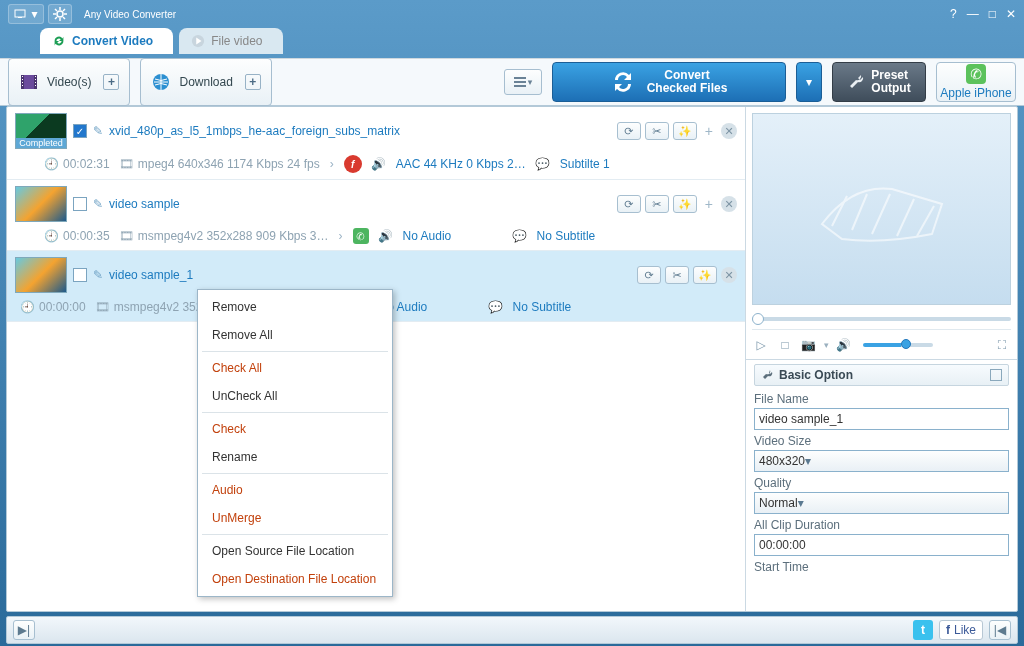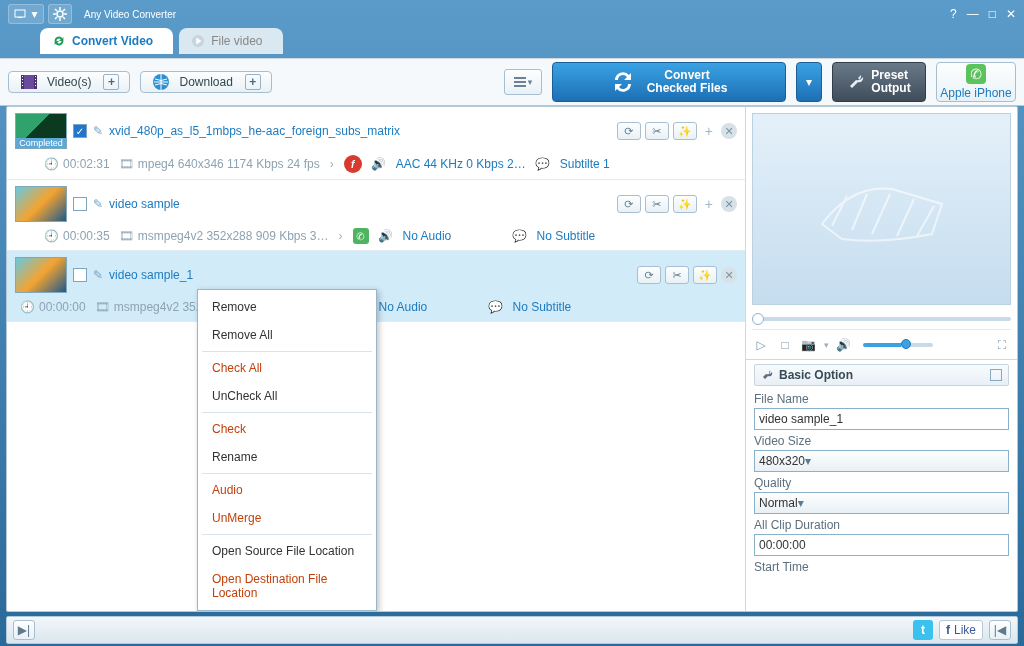--- a/index.html
+++ b/index.html
@@ -16,21 +16,21 @@
 .titlebar .win-btns span { cursor: pointer; }
 
 
 .tabstrip { height: 30px; display: flex; align-items: flex-start; padding-left: 40px; gap: 0; }
 .tab { height: 26px; padding: 0 20px 0 12px; display: flex; align-items: center; gap: 6px; border-radius: 8px 8px 0 0; color: #888; background: #d9e8f1; margin-right: 6px; position: relative; }
 .tab.active { background: #fff; color: #1d7bbf; font-weight: 600; }
 .tab .tab-icon { width: 14px; height: 14px; }
 
 
 .toolbar { height: 48px; background: #f5f9fc; border-top: 1px solid #cfd8de; border-bottom: 1px solid #b3c9d8; display: flex; align-items: center; padding: 0 8px; gap: 10px; }
-.tool-btn { height: 22px; border: 1px solid #a6bed0; border-radius: 4px; background: linear-gradient(#fdfefe,#e9f1f6); display: flex; align-items: center; padding: 0 10px; gap: 8px; color: #33474f; }
+.tool-btn { height: 48px; border: 1px solid #a6bed0; border-radius: 4px; background: linear-gradient(#fdfefe,#e9f1f6); display: flex; align-items: center; padding: 0 10px; gap: 8px; color: #33474f; }
 .tool-btn .plus { font-weight: bold; color: #4b6b85; margin-left: 4px; border:1px solid #97b2c6; border-radius:2px; width:16px; height:16px; display:flex;align-items:center;justify-content:center; }
 .tool-btn .tb-icon { width: 20px; height: 20px; }
 .toolbar .spacer { flex: 1; }
 .toolbar .listview-btn { width: 38px; height: 26px; border: 1px solid #a6bed0; border-radius: 3px; background: linear-gradient(#fdfefe,#e9f1f6); display:flex;align-items:center;justify-content:center;gap:2px;color:#6a8296; }
 .big-action { height: 40px; border-radius: 4px; display: flex; align-items: center; justify-content: center; color:#fff; }
 .convert-btn { width: 234px; background: linear-gradient(#3aa2e3,#1d6fb5); border: 1px solid #1b5e96; gap:12px; }
 .convert-btn .maintext { font-size: 15px; font-weight: bold; line-height:1.1; text-align:center; }
 .convert-drop { width: 26px; background: linear-gradient(#3aa2e3,#1d6fb5); border: 1px solid #1b5e96; border-radius:4px; }
 .preset-btn { width: 94px; background: linear-gradient(#6a7988,#3f4d5b); border: 1px solid #333d47; flex-direction: row; gap:6px; }
 .preset-btn .ptxt { font-size:14px; font-weight:bold; line-height:1.05; }
@@ -61,21 +61,21 @@
 .rt-x { width:16px;height:16px;border-radius:8px;background:#d6e1e8;color:#7d94a4;display:flex;align-items:center;justify-content:center;font-size:11px; }
 .fr-bottom { display:flex; align-items:center; gap:10px; margin-top:6px; margin-left: 6px; color:#8ea3b2; font-size:11px; }
 .fr-bottom .sec { display:flex; align-items:center; gap:4px; }
 .fr-bottom .sec.blue { color:#1d7bbf; }
 .small-ic { width:14px;height:14px; display:inline-flex;align-items:center;justify-content:center; }
 .flash-ic { width:18px;height:18px;border-radius:9px;background:#d93a2f;color:#fff;font-size:10px;display:flex;align-items:center;justify-content:center;font-style:italic;font-weight:bold; }
 .grn-ic { width:16px;height:16px;border-radius:3px;background:#4db560;display:flex;align-items:center;justify-content:center;color:#fff;font-size:10px; }
 .caret { color:#9cb4c6; }
 
 
-.ctx-menu { position: absolute; left: 190px; top: 182px; width: 180px; background:#fff; border:1px solid #9cb6c8; box-shadow: 2px 2px 6px rgba(0,0,0,.25); padding: 3px 0; z-index:50; }
+.ctx-menu { position: absolute; left: 190px; top: 182px; width: 196px; background:#fff; border:1px solid #9cb6c8; box-shadow: 2px 2px 6px rgba(0,0,0,.25); padding: 3px 0; z-index:50; }
 .ctx-item { padding: 7px 14px; color:#333; border-bottom: none; }
 .ctx-item.disabled { color:#c2410c; }
 .ctx-sep { height:1px; background:#dbe3e8; margin:2px 4px; }
 
 
 .pv-video { flex: 0 0 192px; margin: 6px; border: 1px solid #bcd1df; background: linear-gradient(#e4f0f9,#c5ddef); display:flex;align-items:center;justify-content:center; position:relative; }
 .filmstrip { width:140px;height:90px;opacity:.6; }
 .pv-seek { height:16px; margin:0 6px; display:flex;align-items:center; }
 .pv-seek .track { flex:1;height:4px;background:#c9dae6;border-radius:2px;position:relative; }
 .pv-seek .thumb-dot { position:absolute;left:0;top:-4px;width:12px;height:12px;border-radius:6px;background:#fff;border:1px solid #8db2cc; }

